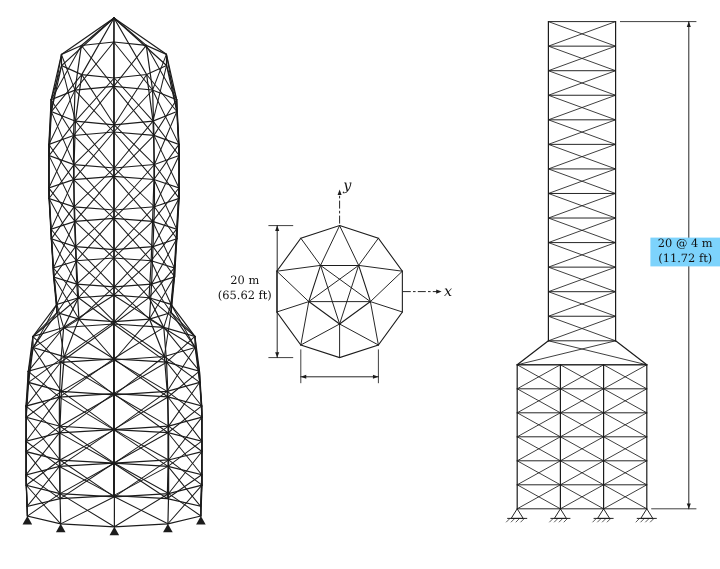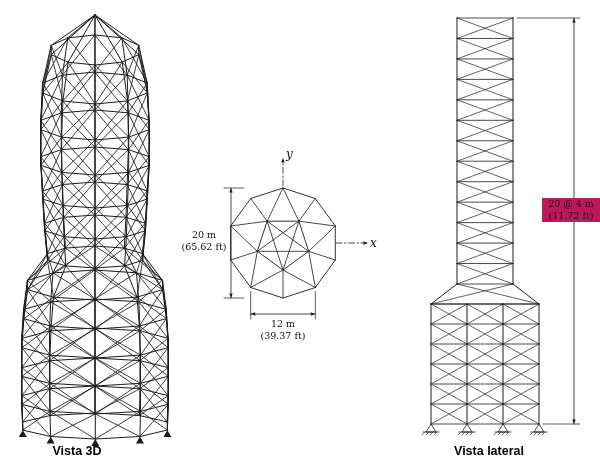--- a/index.html
+++ b/index.html
@@ -2,21 +2,21 @@
 <html><head>
 <meta charset="utf-8">
 <style>
   html,body{margin:0;padding:0;background:#ffffff;}
   .canvas{position:relative;width:600px;height:474px;background:#ffffff;overflow:hidden;
           font-family:"DejaVu Serif", serif;}
   svg{position:absolute;left:0;top:0;}
   .lbl{position:absolute;color:#111;font-size:9.5px;line-height:1.25;text-align:center;white-space:nowrap;}
   .lbl .ln{display:block;}
   .axis{font-style:italic;font-size:12px;}
-  .dim-bg{background:#be185d;padding:0 1px;}
+  .dim-bg{background:#7dd3fc;padding:0 1px;}
   .caption{position:absolute;font-family:"Liberation Sans", sans-serif;font-weight:bold;
            font-size:12.5px;color:#000;text-align:center;width:120px;}
 </style>
 </head>
 <body>
 
 <div class="canvas">
 
   <svg width="600" height="474" viewBox="0 0 600 474">
     <g id="g3d">
@@ -575,25 +575,19 @@
   </svg>
 
   <span class="lbl axis" style="left:286px;top:147px;">y</span>
   <span class="lbl axis" style="left:370px;top:236px;">x</span>
 
   <div class="lbl" style="left:180px;top:229px;width:48px;">
     <span class="ln">20 m</span>
     <span class="ln">(65.62 ft)</span>
   </div>
 
-  <div class="lbl" style="left:256px;top:318px;width:54px;">
-    <span class="ln">12 m</span>
-    <span class="ln">(39.37 ft)</span>
-  </div>
 
   <div class="lbl dim-bg" style="left:542px;top:198px;width:56px;">
     <span class="ln">20 @ 4 m</span>
     <span class="ln">(11.72 ft)</span>
   </div>
 
-  <div class="caption" style="left:17px;top:444px;">Vista 3D</div>
-  <div class="caption" style="left:429px;top:444px;">Vista lateral</div>
 </div>
 
 </body></html>

